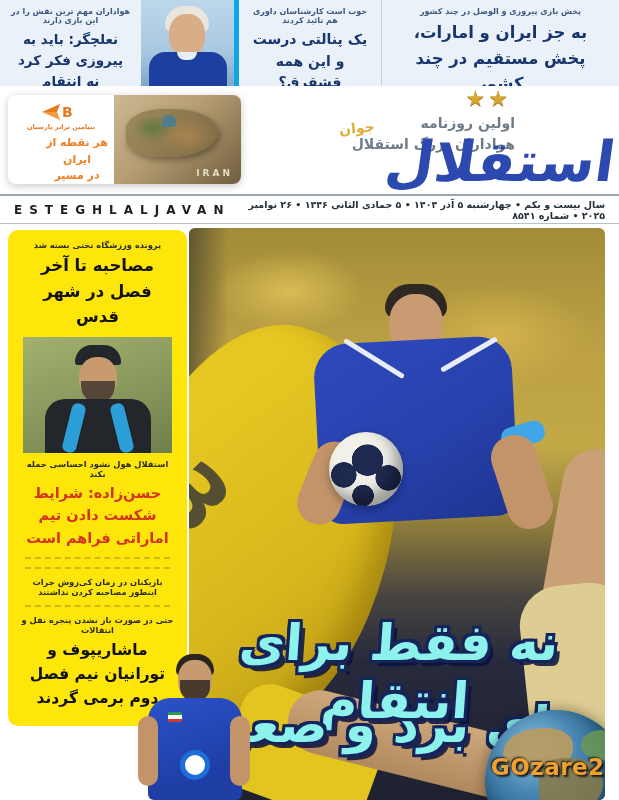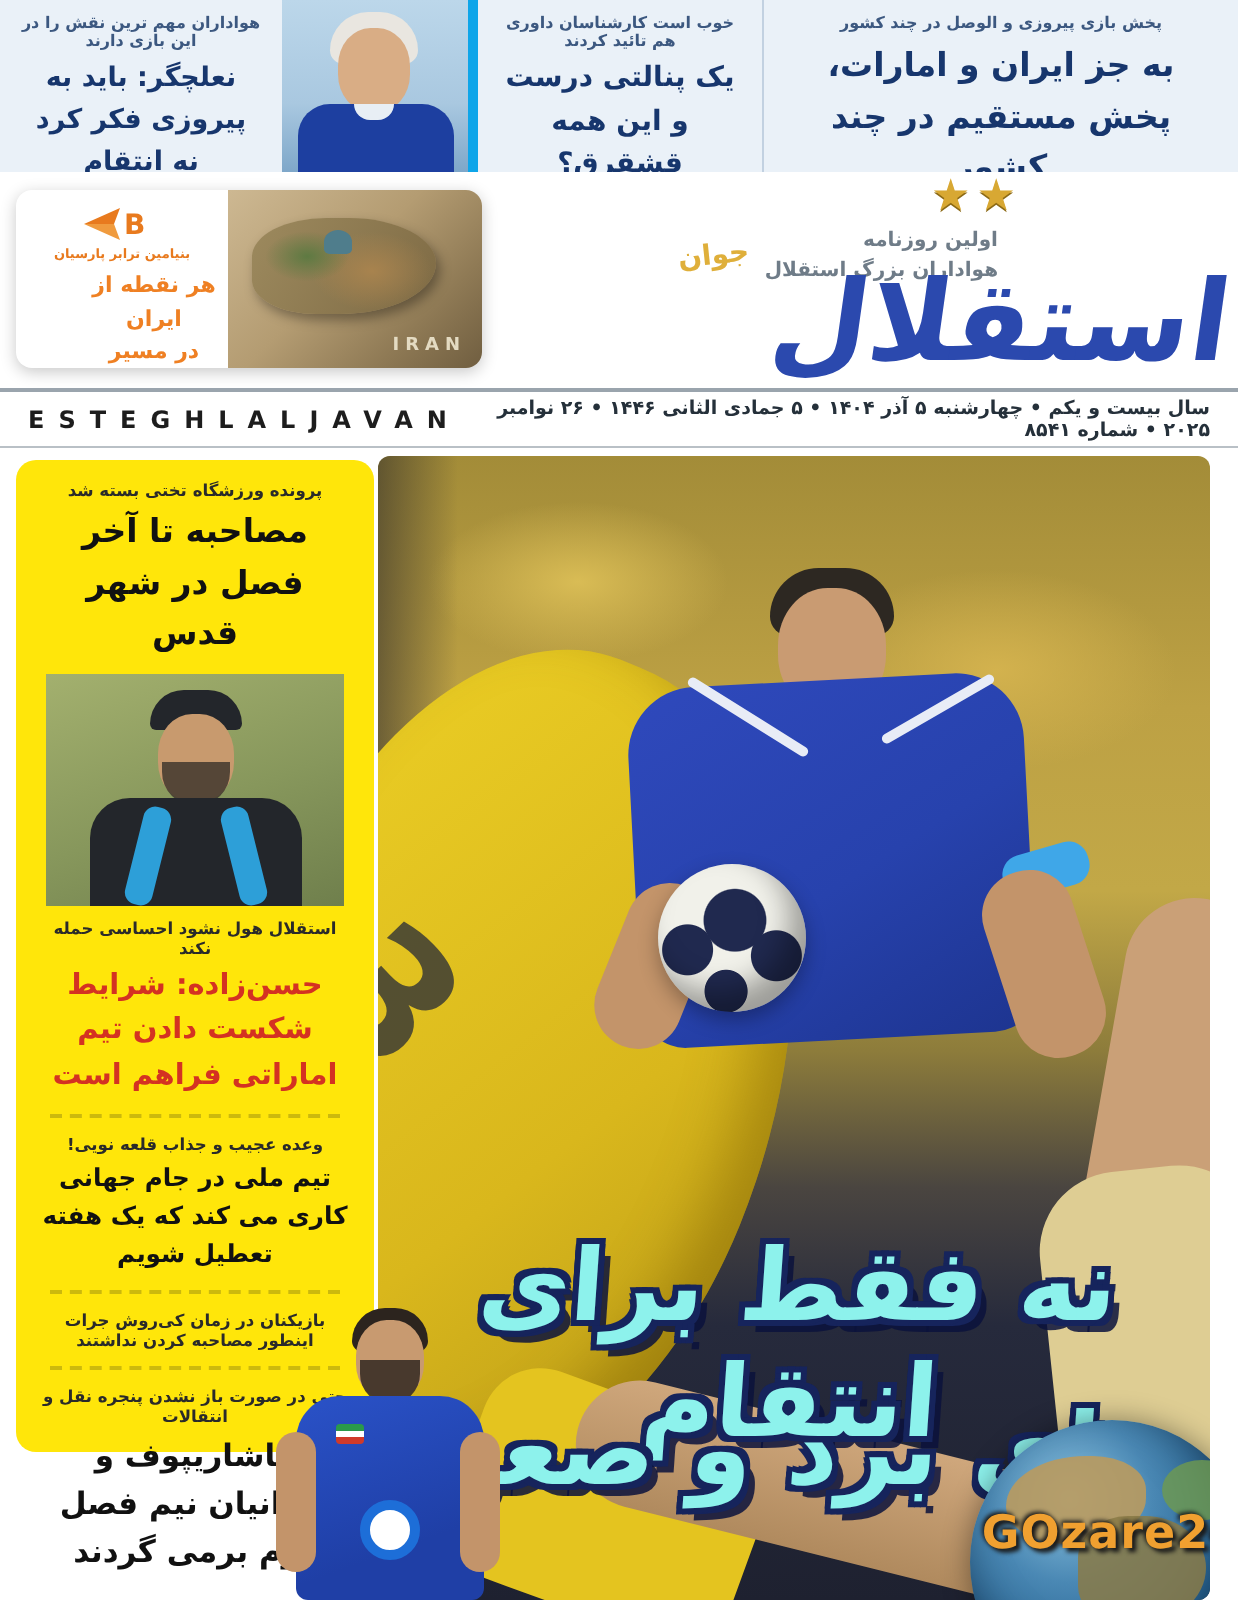--- a/index.html
+++ b/index.html
@@ -21,21 +21,21 @@
   .tsp-face { position:absolute; left:28px; top:14px; width:36px; height:42px; background:#d9ad85; border-radius:45%; }
   .tsp-body { position:absolute; left:8px; top:52px; width:78px; height:36px; background:#1d3fa0; border-radius:16px 16px 0 0; }
   .tsp-collar { position:absolute; left:36px; top:52px; width:20px; height:8px; background:#e8eef4; border-radius:0 0 8px 8px; }
   .ts-left { flex:1; }
   .ts-left .ts-head { font-size:13.5px; }
 
   
   .masthead { position:absolute; left:0; top:86px; width:619px; height:106px; background:#fff; }
   .brand { position:absolute; right:4px; top:0; width:372px; height:106px; direction:rtl; }
   .brand-stars { position:absolute; right:104px; top:0; color:#d8a833; font-size:22px; letter-spacing:3px; text-shadow:0 1px 0 #8c6a16; }
-  .brand-tagline { position:absolute; right:116px; top:27px; text-align:right; color:#6f7c88; font-size:10px; font-weight:bold; line-height:1.5; }
+  .brand-tagline { position:absolute; right:100px; top:27px; text-align:right; color:#6f7c88; font-size:14px; font-weight:bold; line-height:1.5; }
   .brand-text { position:absolute; right:0; bottom:2px; font-size:56px; font-weight:bold; color:#2b49ae; transform:skewX(-8deg); letter-spacing:-2px; line-height:1; }
   .brand-sub { position:absolute; left:96px; top:34px; font-size:14px; font-weight:bold; color:#dfaf3a; text-shadow:-1px -1px 0 #fff,1px -1px 0 #fff,-1px 1px 0 #fff,1px 1px 0 #fff; transform:rotate(-6deg); }
 
   
   .ad { position:absolute; left:8px; top:9px; width:233px; height:89px; background:#fff; border-radius:8px; box-shadow:0 2px 8px rgba(0,0,0,.22); display:flex; overflow:hidden; }
   .ad-text { width:106px; padding:7px 4px 4px; text-align:center; }
   .ad-logo { display:block; margin:0 auto 1px; }
   .ad-brand { font-size:6.5px; color:#e87a1e; font-weight:bold; margin-bottom:4px; }
   .ad-head { font-size:11px; font-weight:bold; color:#ef8023; line-height:1.5; direction:rtl;margin-left:32px; }
   .ad-sub { font-size:5.5px; color:#a09888; margin-top:4px; direction:rtl; }
@@ -207,24 +207,20 @@
       <div class="sbp-zip2"></div>
     </div>
 
     <div>
       <div class="sb-kicker">استقلال هول نشود احساسی حمله نکند</div>
       <div class="sb-head red h2a">حسن‌زاده: شرایط شکست دادن تیم اماراتی فراهم است</div>
     </div>
 
     <hr class="sb-dash">
 
-    <div>
-      <div class="sb-kicker">وعده عجیب و جذاب قلعه نویی!</div>
-      <div class="sb-head h3a">تیم ملی در جام جهانی کاری می کند که یک هفته تعطیل شویم</div>
-    </div>
 
     <hr class="sb-dash">
 
     <div>
       <div class="sb-kicker">بازیکنان در زمان کی‌روش جرات اینطور مصاحبه کردن نداشتند</div>
     </div>
 
     <hr class="sb-dash">
 
     <div>

